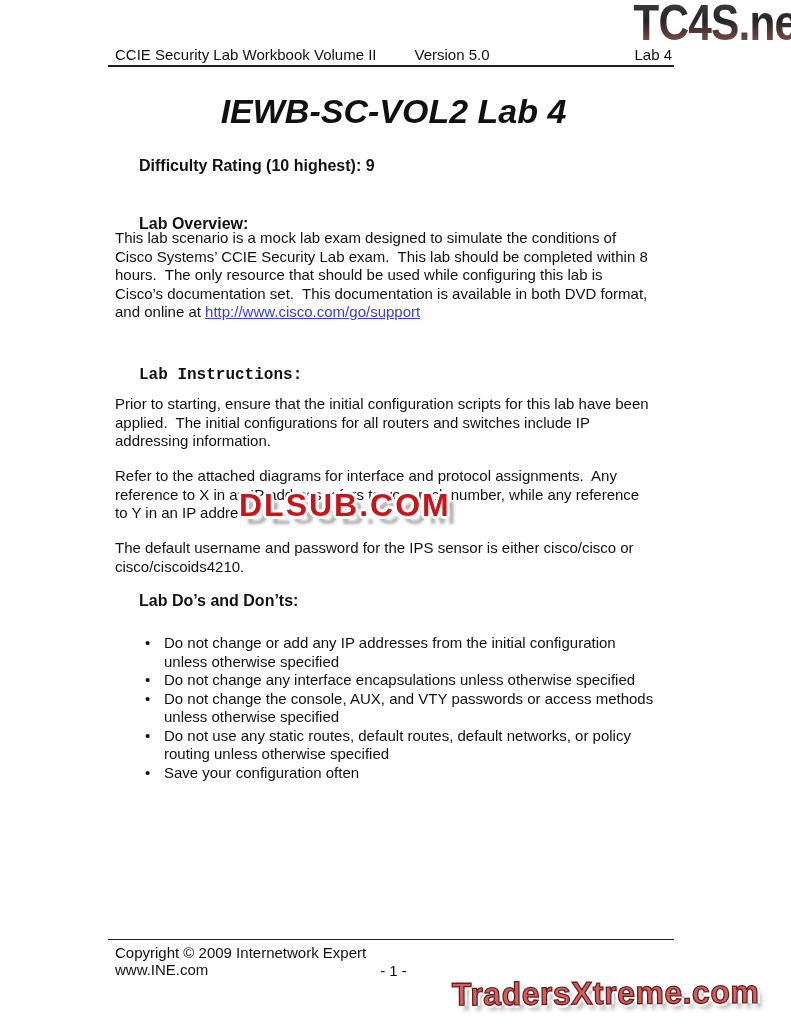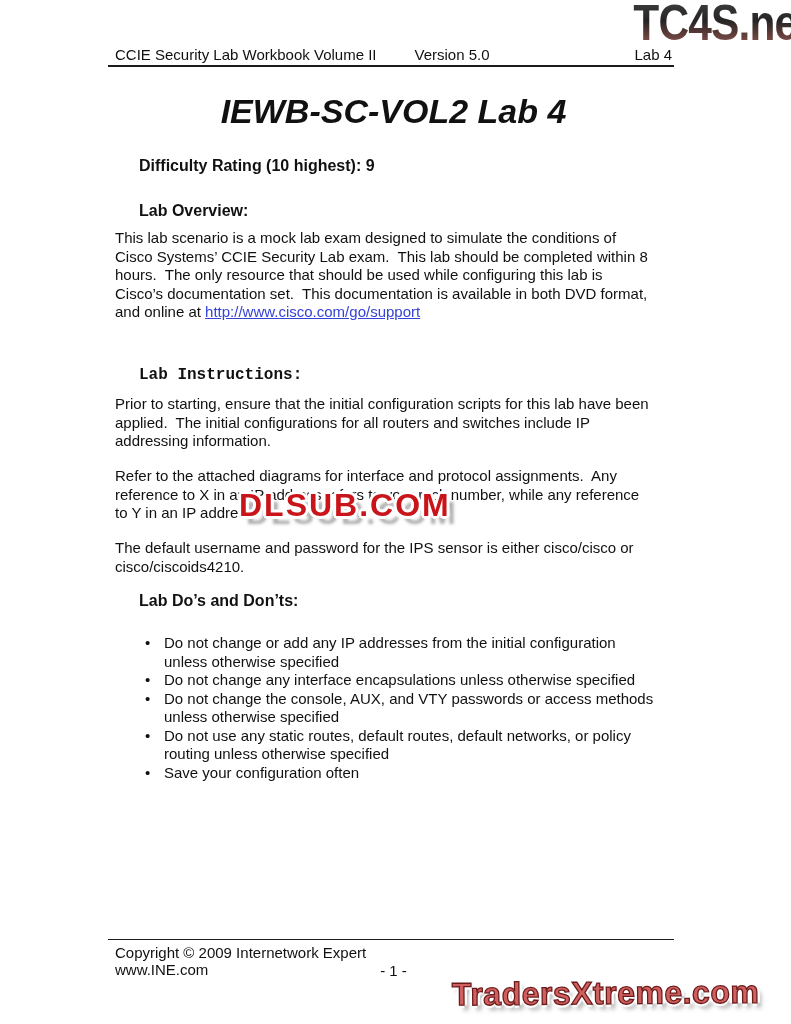--- a/index.html
+++ b/index.html
@@ -62,21 +62,21 @@
     position:absolute;top:962px;left:115px;width:557px;
     text-align:center;font-size:15px;
   }
   
   .doc-title{
     position:absolute;top:92px;left:115px;width:557px;
     text-align:center;font-size:34px;font-weight:bold;letter-spacing:0;font-style:italic;
   }
   .h-bold{position:absolute;left:115px;font-size:16px;font-weight:bold;margin-left:24px;}
   .difficulty{top:157px;}
-  .h-overview{top:202px;}
+  .h-overview{top:215px;}
   .h-instructions{top:366px;font-family:Liberation Mono, monospace;}
   .h-dos{top:592px;}
   .para{
     position:absolute;left:115px;width:572px;
     font-size:15px;line-height:18.5px;
     white-space:pre-wrap;
   }
   .p-overview{top:229px;}
   .p-inst1{top:395px;}
   .p-inst2{top:467px;}

